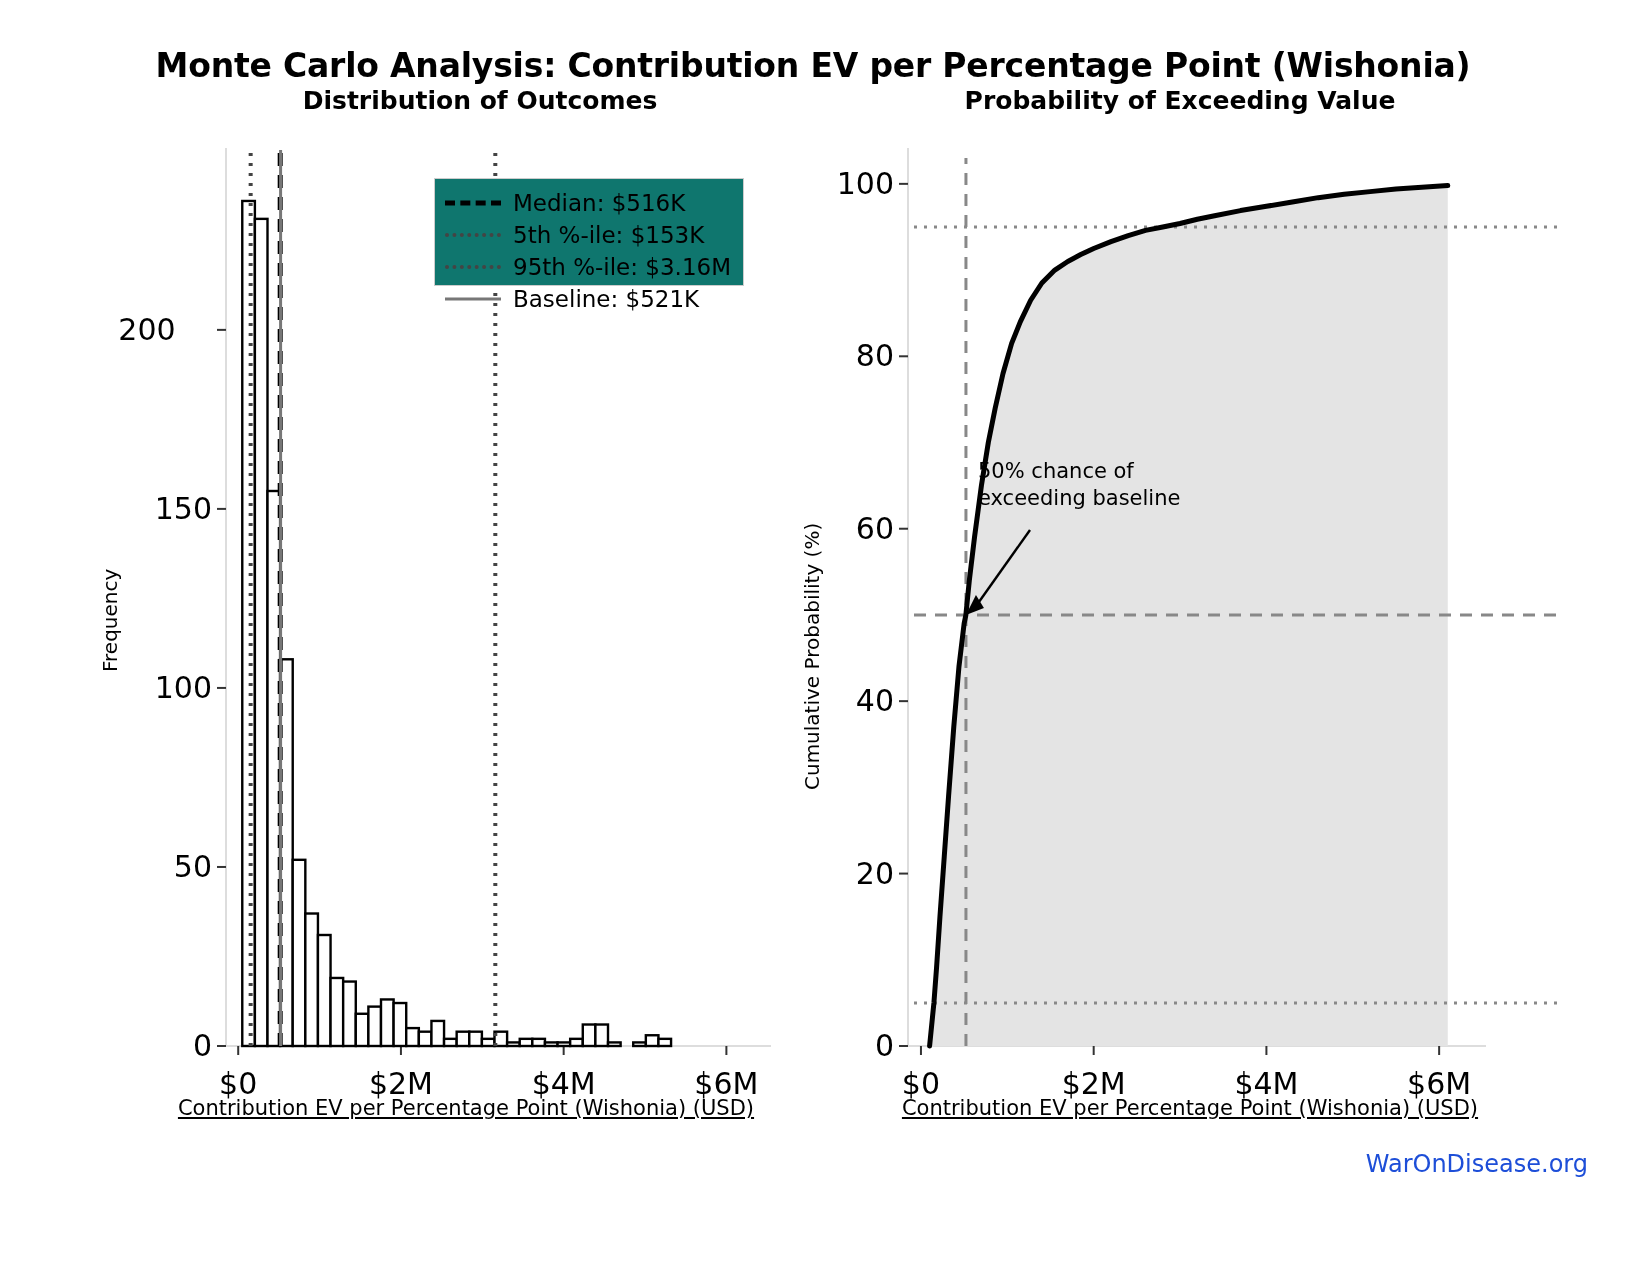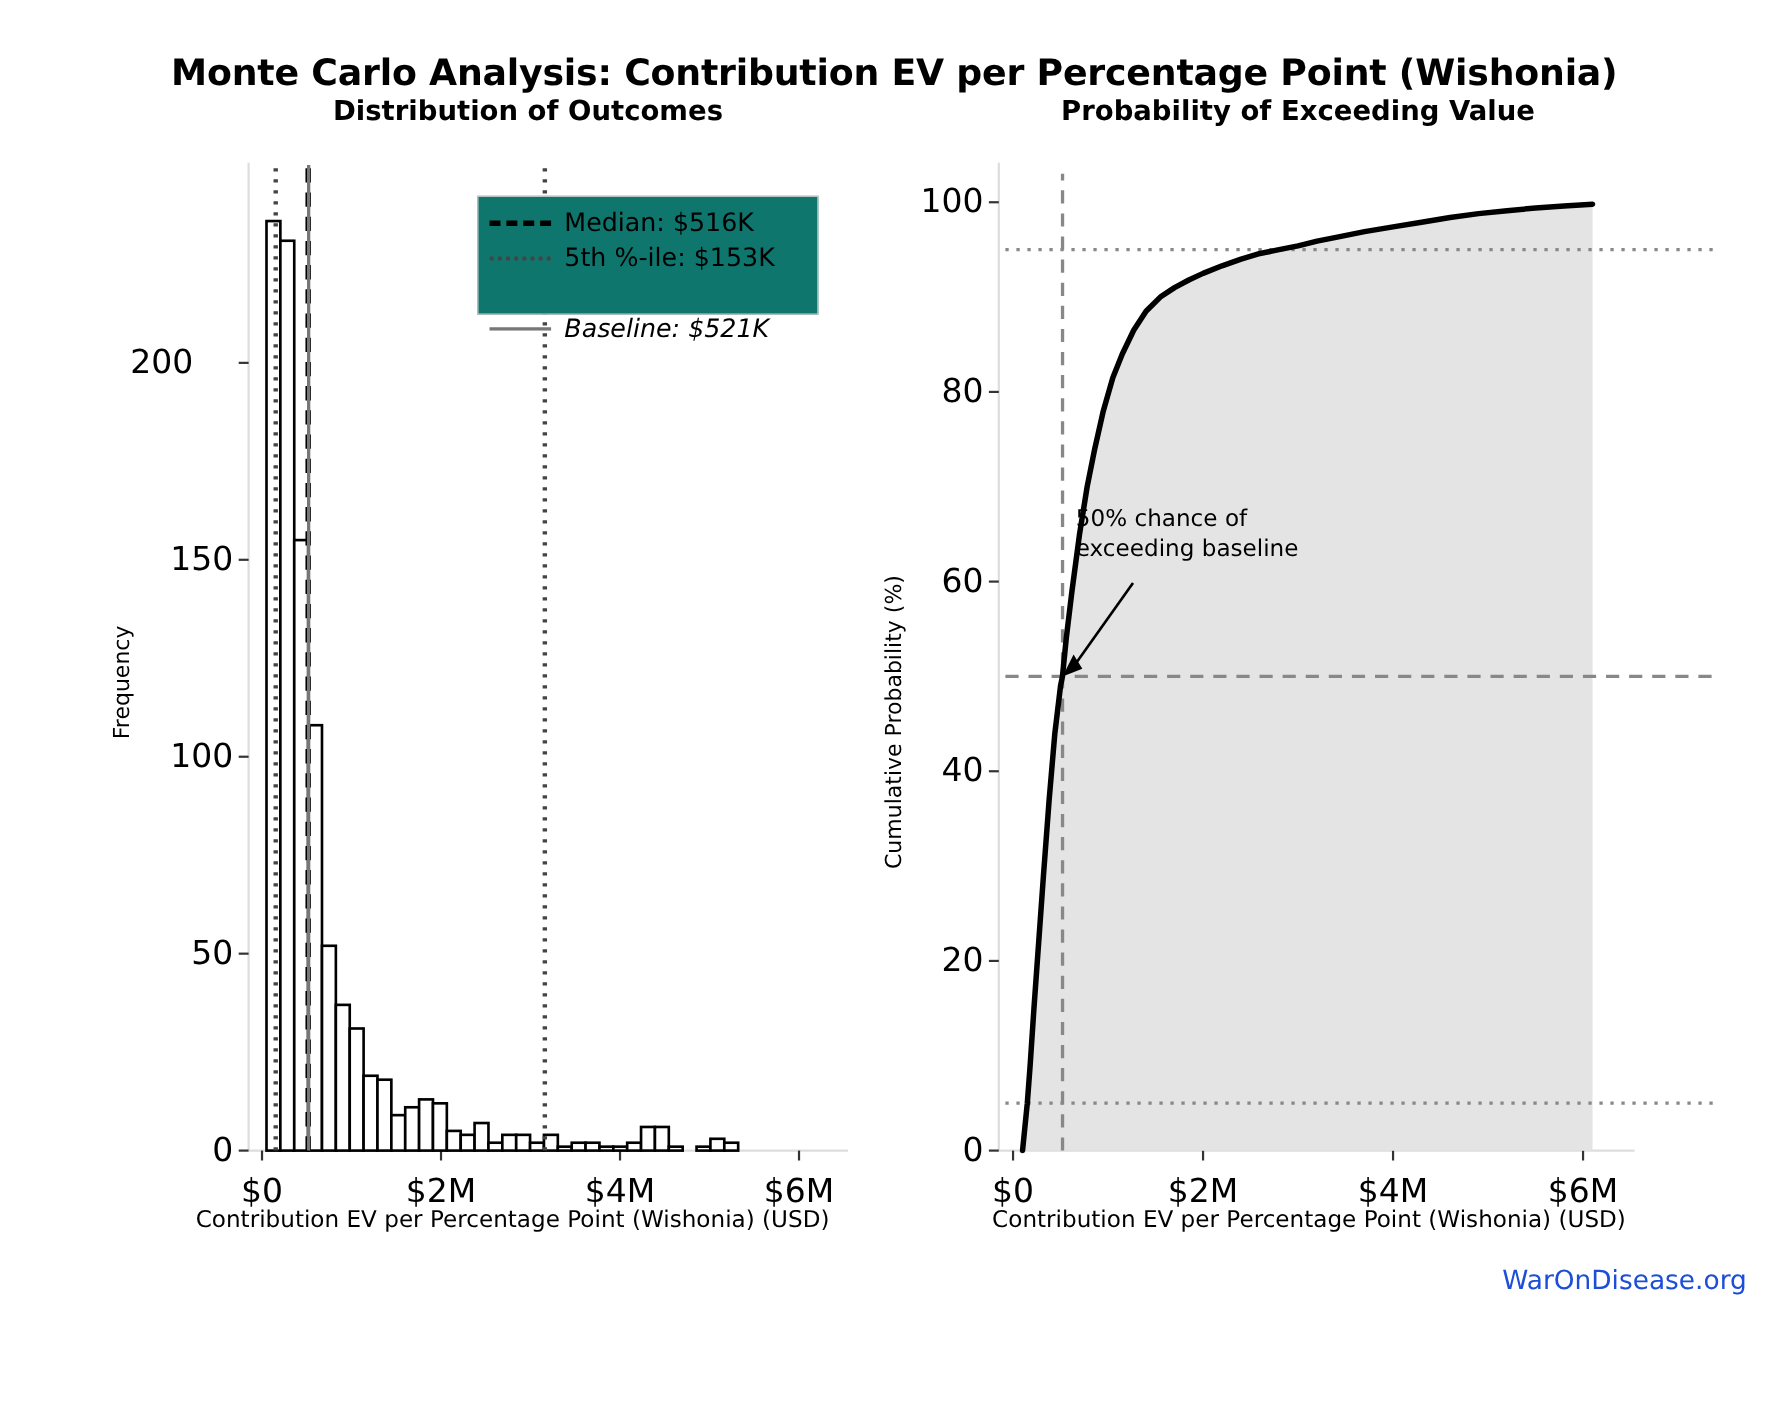--- a/index.html
+++ b/index.html
@@ -39,20 +39,21 @@
     white-space: nowrap;
   }
   #subtitle-left  { left: 180px;  top: 86px; width: 600px; }
   #subtitle-right { left: 880px;  top: 86px; width: 600px; }
 
   .axis-xlabel {
     position: absolute;
     font-size: 21px;
     text-align: center;
     white-space: nowrap;
+    text-decoration: underline;
   }
   #xlabel-left  { left: 96px;  top: 1096px; width: 740px; }
   #xlabel-right { left: 790px; top: 1096px; width: 800px; }
 
   .ylabel {
     position: absolute;
     font-size: 20px;
     white-space: nowrap;
     transform-origin: 0 0;
     transform: rotate(-90deg);
@@ -228,21 +229,27 @@
           <i style="border-top-color: rgb(0, 0, 0);"></i>
         </span>
         <span class="legend-text">Median: $516K</span>
       </div>
       <div class="legend-row" style="top: 40px; text-align: center;">
         <span class="legend-swatch sw-dotted">
           <i style="border-top-color: rgb(68, 68, 68);"></i>
         </span>
         <span class="legend-text">5th %-ile: $153K</span>
       </div>
-      <div class="legend-row" style="top: 104px; font-style: italic;">
+      <div class="legend-row" style="top: 72px;">
+        <span class="legend-swatch sw-dotted">
+          <i style="border-top-color: rgb(68, 68, 68);"></i>
+        </span>
+        <span class="legend-text">95th %-ile: $3.16M</span>
+      </div>
+      <div class="legend-row" style="top: 104px;">
         <span class="legend-swatch sw-solid">
           <i style="border-top-color: rgb(119, 119, 119);"></i>
         </span>
         <span class="legend-text">Baseline: $521K</span>
       </div>
     </div>
 
   <div id="ticklabels">
       <div class="tick-label y" style="left: 82px; top: 1028px; width: 130px;">0</div>
       <div class="tick-label y" style="left: 82px; top: 848.968px; width: 130px;">50</div>

